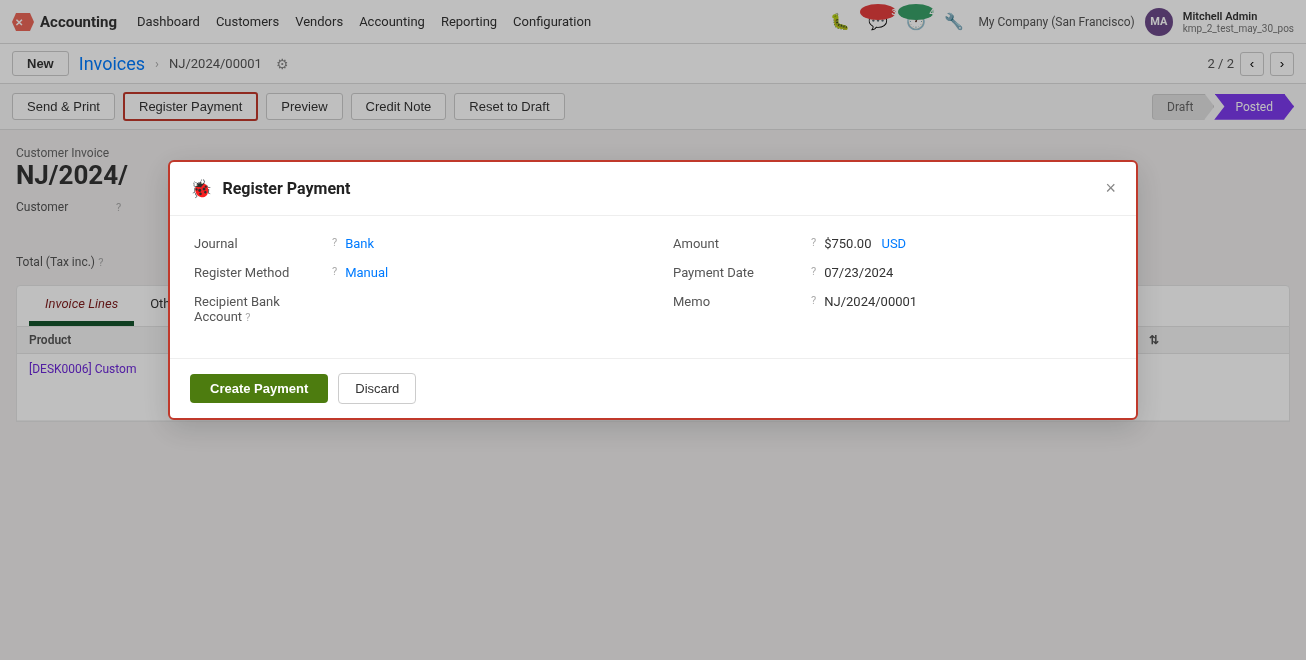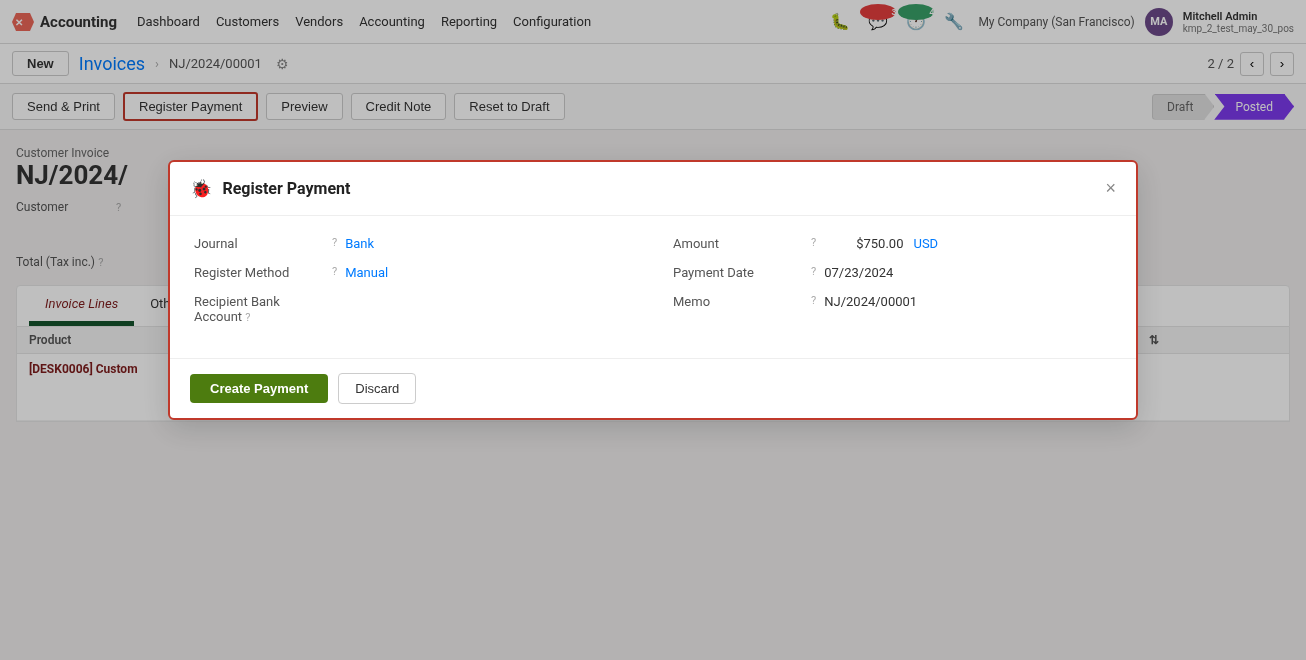--- a/index.html
+++ b/index.html
@@ -81,21 +81,21 @@
     .table-head-row {
       display: grid;
       grid-template-columns: 150px 180px 140px 110px 100px 80px 80px 80px 120px 80px 20px;
       background: #f5f5f5; border-bottom: 1px solid #e5e5e5; padding: 6px 12px; font-size: 12px; font-weight: 600; color: #555;
     }
     .table-data-row {
       display: grid;
       grid-template-columns: 150px 180px 140px 110px 100px 80px 80px 80px 120px 80px 20px;
       padding: 8px 12px; border-bottom: 1px solid #f0f0f0; font-size: 12px; align-items: start;
     }
-    .table-data-row .link { color: #7f1d1d; cursor: pointer; font-weight: bold; }
+    .table-data-row .link { color: #6d28d9; cursor: pointer; }
     .tag-badge { background: #e8e8e8; border-radius: 20px; padding: 1px 8px; font-size: 11px; color: #333; }
 
     
     .modal-overlay {
       position: fixed; top: 0; left: 0; width: 100%; height: 100%;
       background: rgba(0,0,0,0.25); z-index: 1000; display: flex; align-items: flex-start; justify-content: center; padding-top: 160px;
     }
     .modal {
       background: #fff; border: 2px solid #c0392b; border-radius: 6px;
       width: 970px; max-width: 95%; padding: 0; box-shadow: 0 8px 30px rgba(0,0,0,0.15);
@@ -119,21 +119,21 @@
       padding: 14px 20px; border-top: 1px solid #eee; display: flex; gap: 10px; align-items: center;
     }
     .btn-primary {
       background: #4d7c0f; color: #fff; border: none; border-radius: 4px;
       padding: 7px 20px; font-size: 13px; font-weight: 600; cursor: pointer;
     }
     .btn-secondary {
       background: #fff; color: #333; border: 1px solid #ccc; border-radius: 4px;
       padding: 7px 16px; font-size: 13px; cursor: pointer;
     }
-    .amount-row { display: flex; align-items: center; gap: 10px; margin-left: 32px; }
+    .amount-row { display: flex; align-items: center; gap: 10px; }
     .currency-label { color: #007bff; font-size: 13px; }
 
     
     ::-webkit-scrollbar { width: 6px; }
     ::-webkit-scrollbar-thumb { background: #ccc; border-radius: 3px; }
   </style>
 </head>
 <body>
 
 <div class="topnav">

